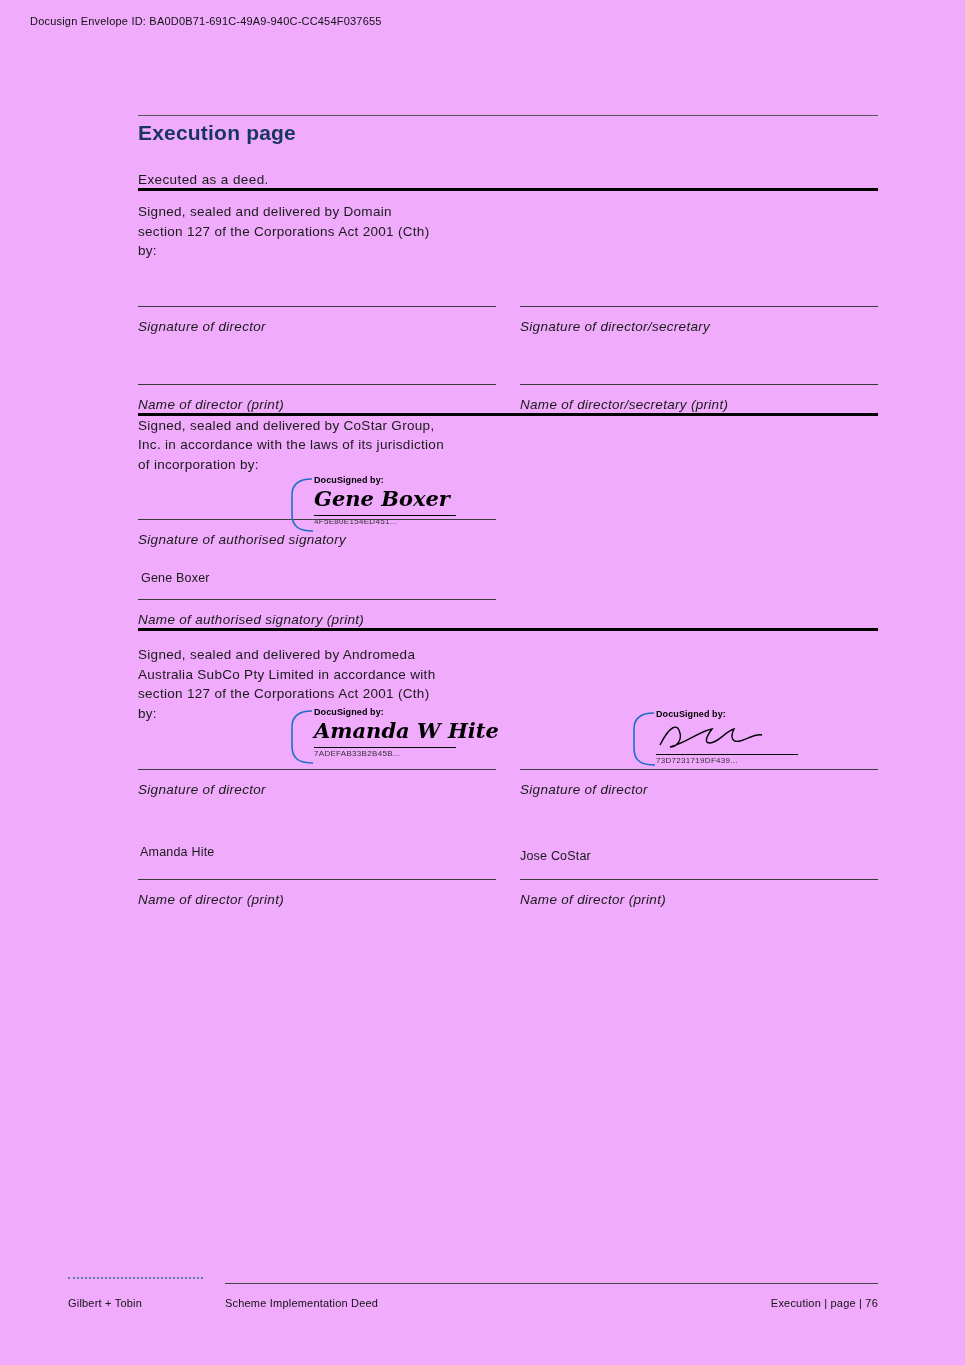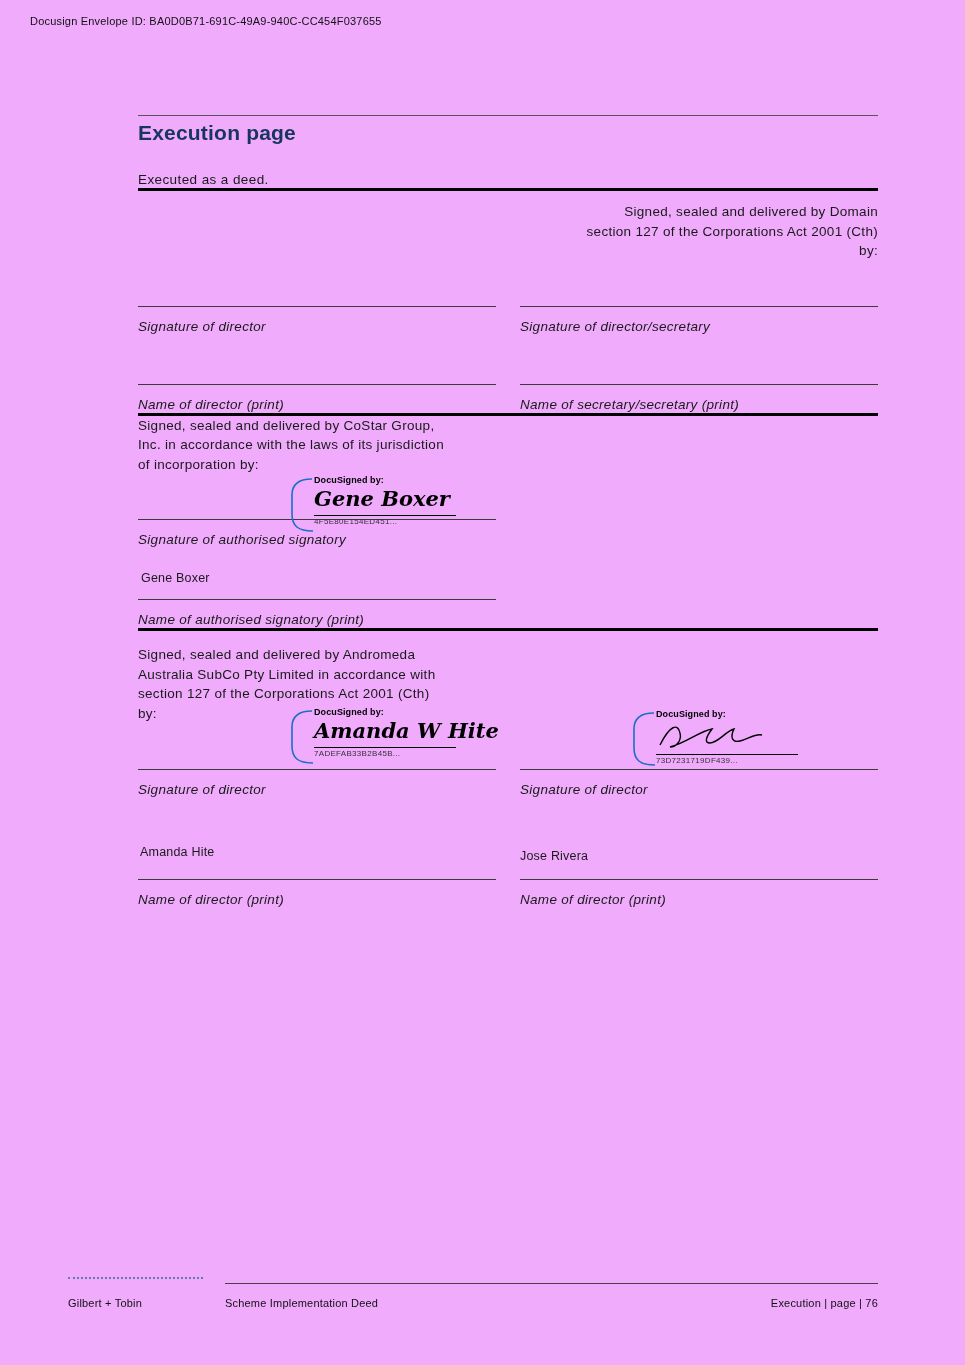--- a/index.html
+++ b/index.html
@@ -55,21 +55,21 @@
   section.exec-block .rule-thick { margin-top:0; }
   .s1 .rule-thick { margin-top:22px; }
   .s2 .rule-thick { margin-top:59px; }
   .s3 .rule-thick { margin-top:61px; }
   .lead {
     font-size:13.5px;
     line-height:19.5px;
     letter-spacing:0.3px;
   }
   .lead div { white-space:nowrap; }
-  .s1 .lead { margin-top:11px;text-align:right; }
+  .s1 .lead { margin-top:11px; }
   .s2 .lead { margin-top:0; }
   .s3 .lead { margin-top:14px; }
   .cols {
     display:grid;
     grid-template-columns:358px 358px;
     column-gap:24px;
   }
   .single { width:358px; }
   .sig-line {
     height:0;
@@ -197,21 +197,21 @@
           <div class="field-label">Signature of director/secretary</div>
         </div>
       </div>
       <div class="cols">
         <div class="col">
           <div class="sig-line mt-name"></div>
           <div class="field-label">Name of director (print)</div>
         </div>
         <div class="col">
           <div class="sig-line mt-name"></div>
-          <div class="field-label">Name of secretary/secretary (print)</div>
+          <div class="field-label">Name of director/secretary (print)</div>
         </div>
       </div>
     </section>
 
     <section class="exec-block s2">
       <div class="rule-thick"></div>
       <div class="lead">
         <div>Signed, sealed and delivered by CoStar Group,</div>
         <div>Inc. in accordance with the laws of its jurisdiction</div>
         <div>of incorporation by:</div>
@@ -275,21 +275,21 @@
         <div class="col">
           <div class="sig-line mt-sig"></div>
           <div class="field-label">Signature of director</div>
         </div>
       </div>
       <div class="cols names-row">
         <div class="col">
           <div class="printed-name left">Amanda Hite</div>
         </div>
         <div class="col">
-          <div class="printed-name right">Jose Rivera</div>
+          <div class="printed-name right">Jose CoStar</div>
         </div>
       </div>
       <div class="cols lines-row">
         <div class="col">
           <div class="sig-line"></div>
           <div class="field-label">Name of director (print)</div>
         </div>
         <div class="col">
           <div class="sig-line"></div>
           <div class="field-label">Name of director (print)</div>

